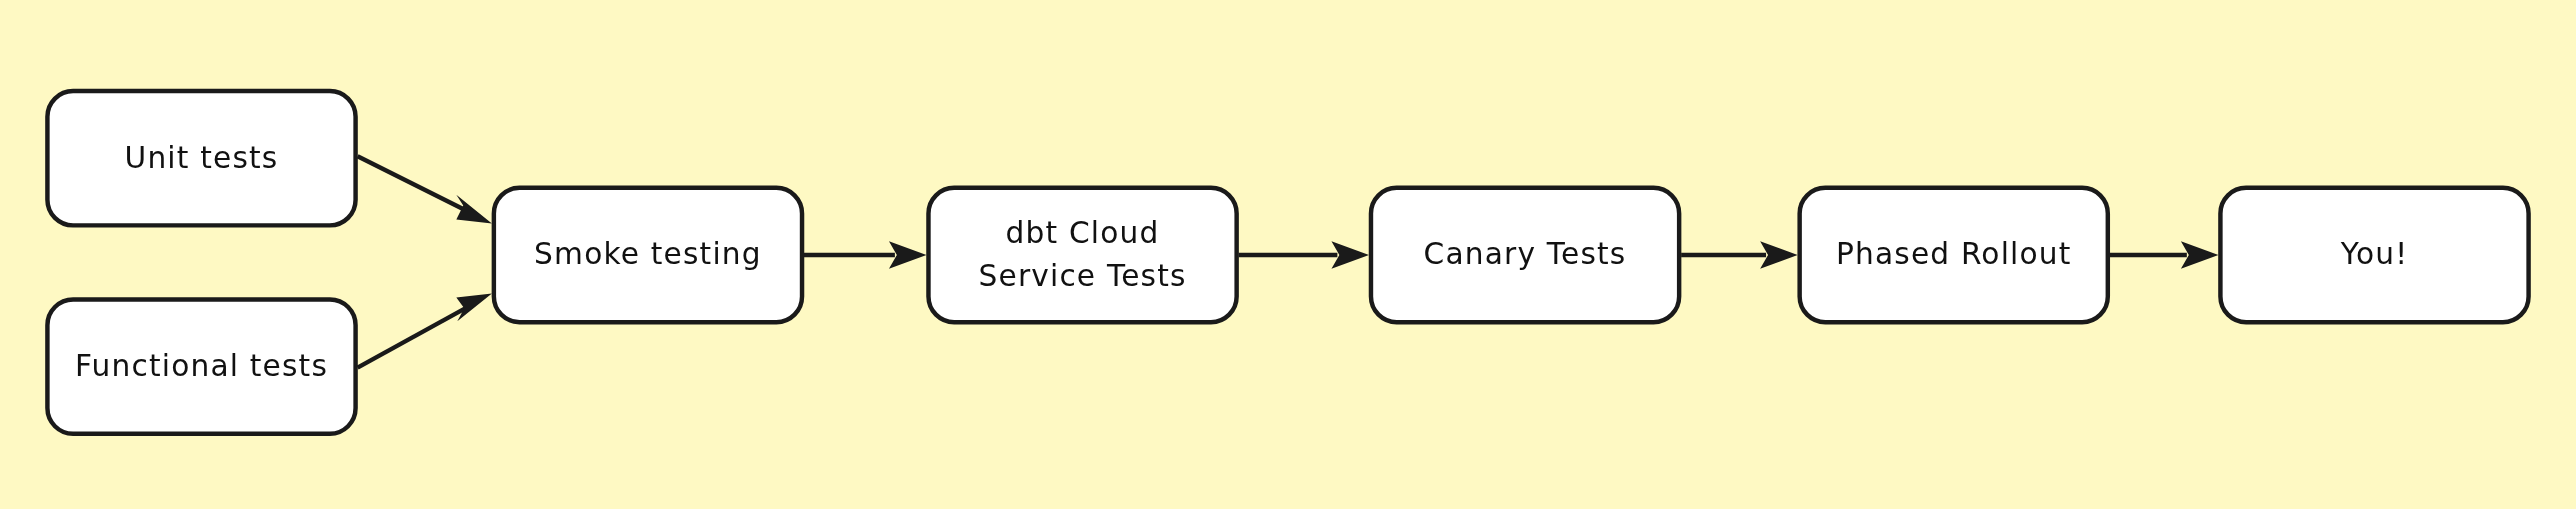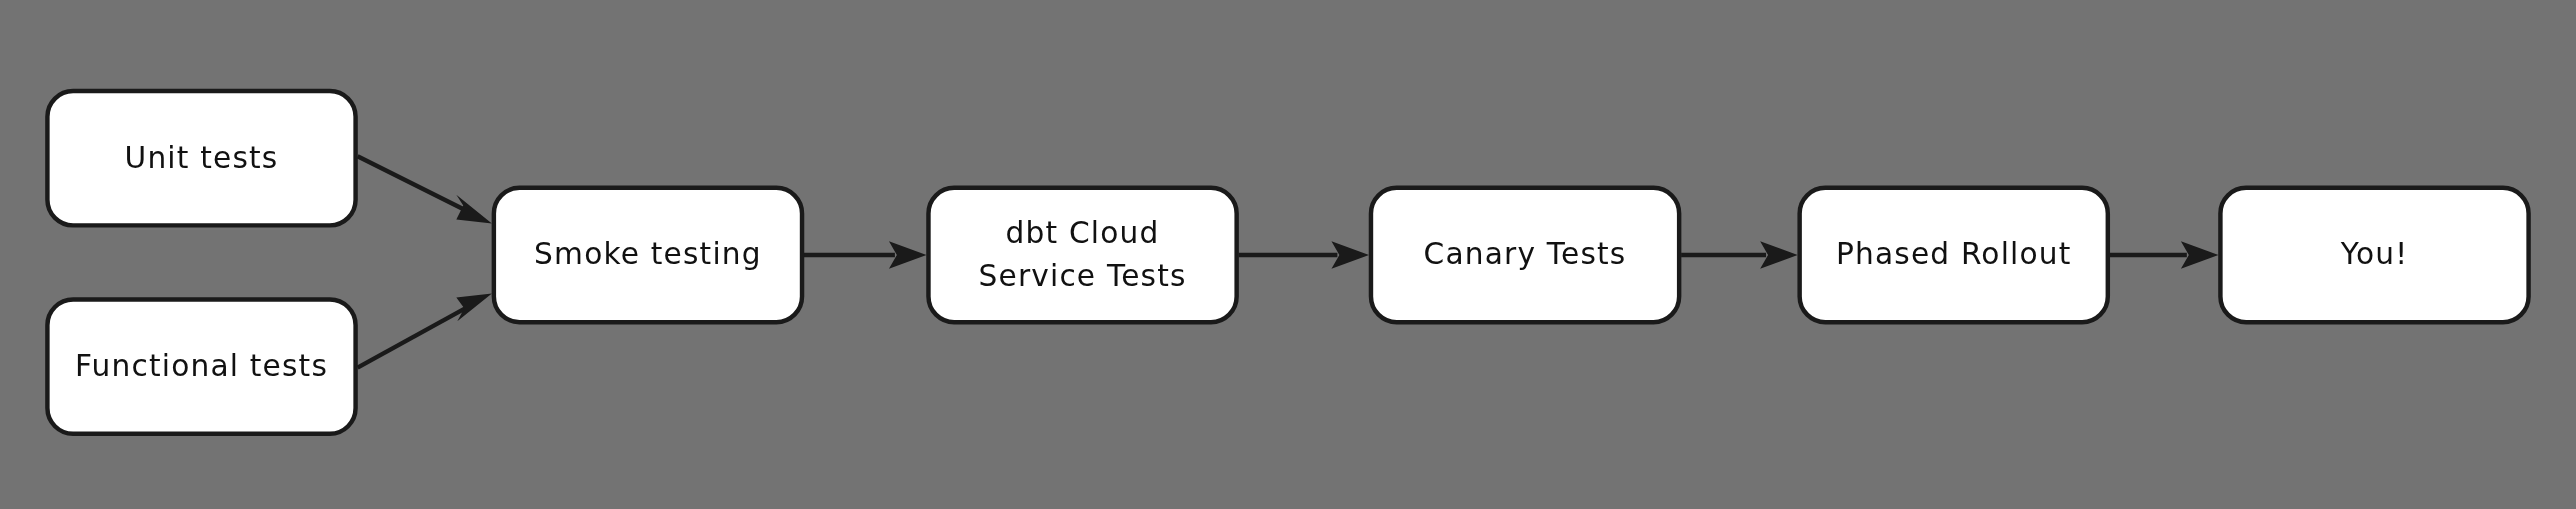--- a/index.html
+++ b/index.html
@@ -7,21 +7,21 @@
     padding: 0;
     background: #ffffff;
   }
   body {
     font-family: "DejaVu Sans", sans-serif;
   }
   #canvas {
     position: relative;
     width: 2576px;
     height: 510px;
-    background: #737373;
+    background: #fef9c3;
     overflow: hidden;
   }
   #flow-svg {
     position: absolute;
     left: 0;
     top: 0;
     width: 2576px;
     height: 510px;
   }
   .node-rect {

